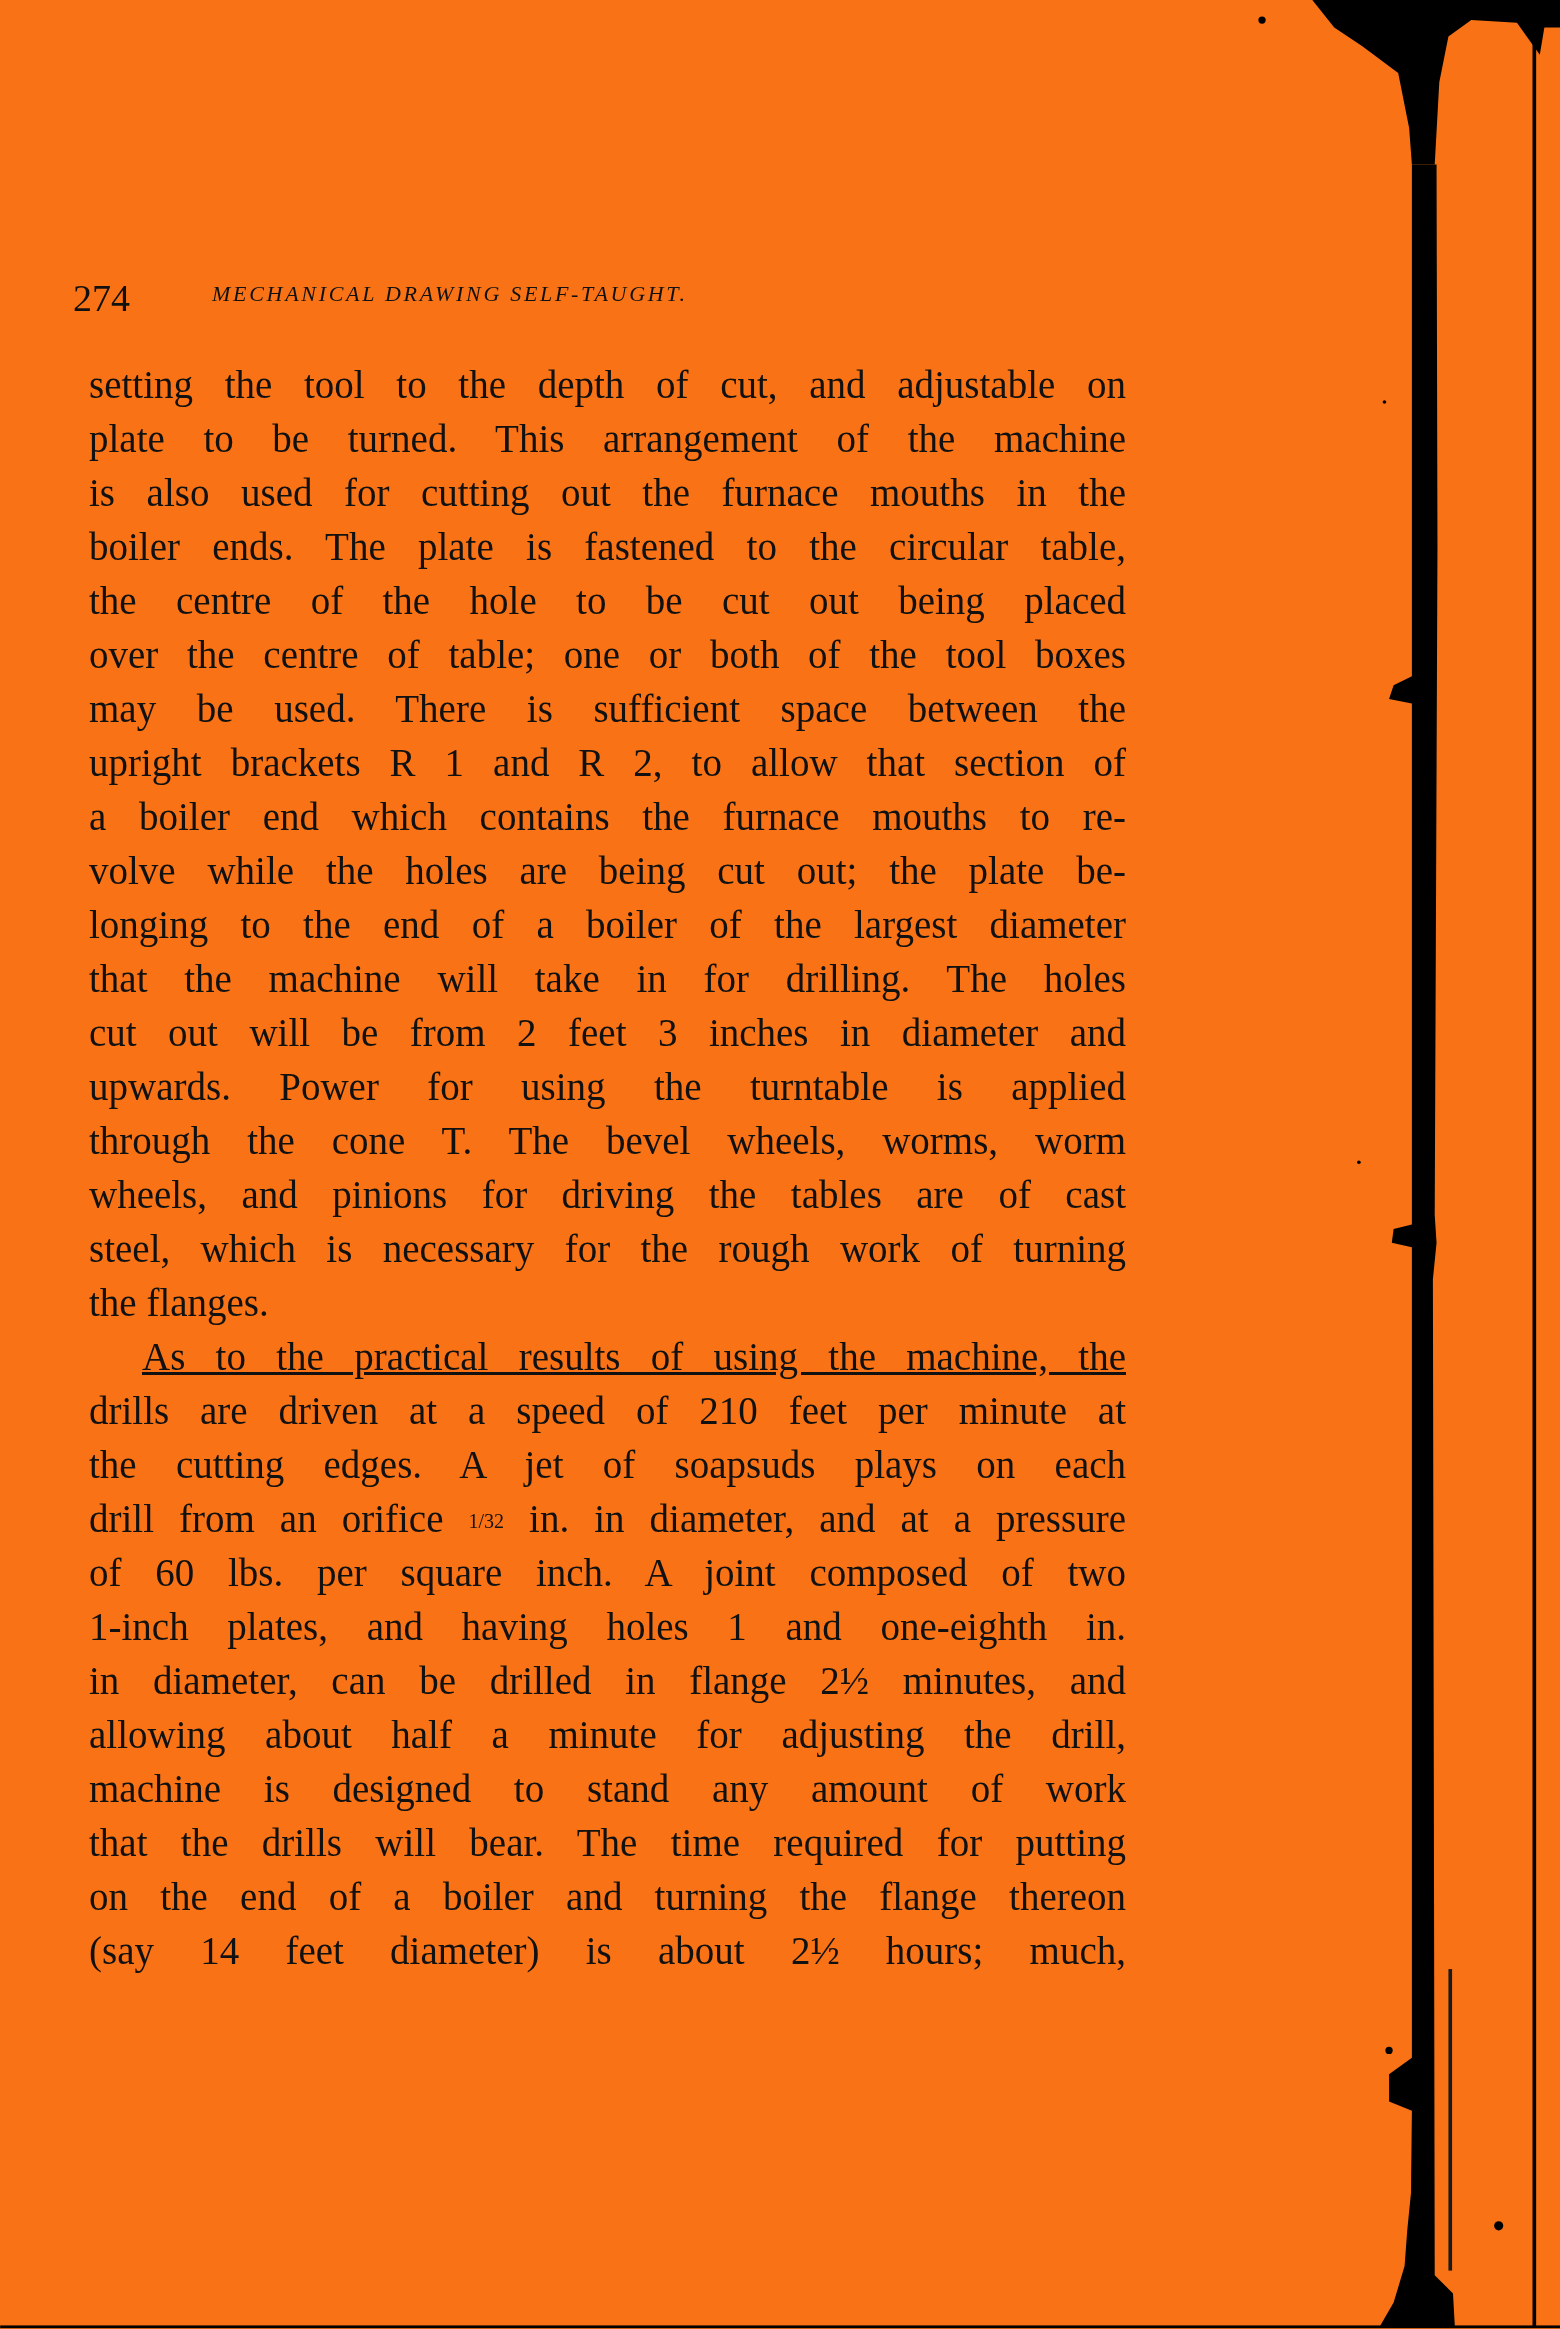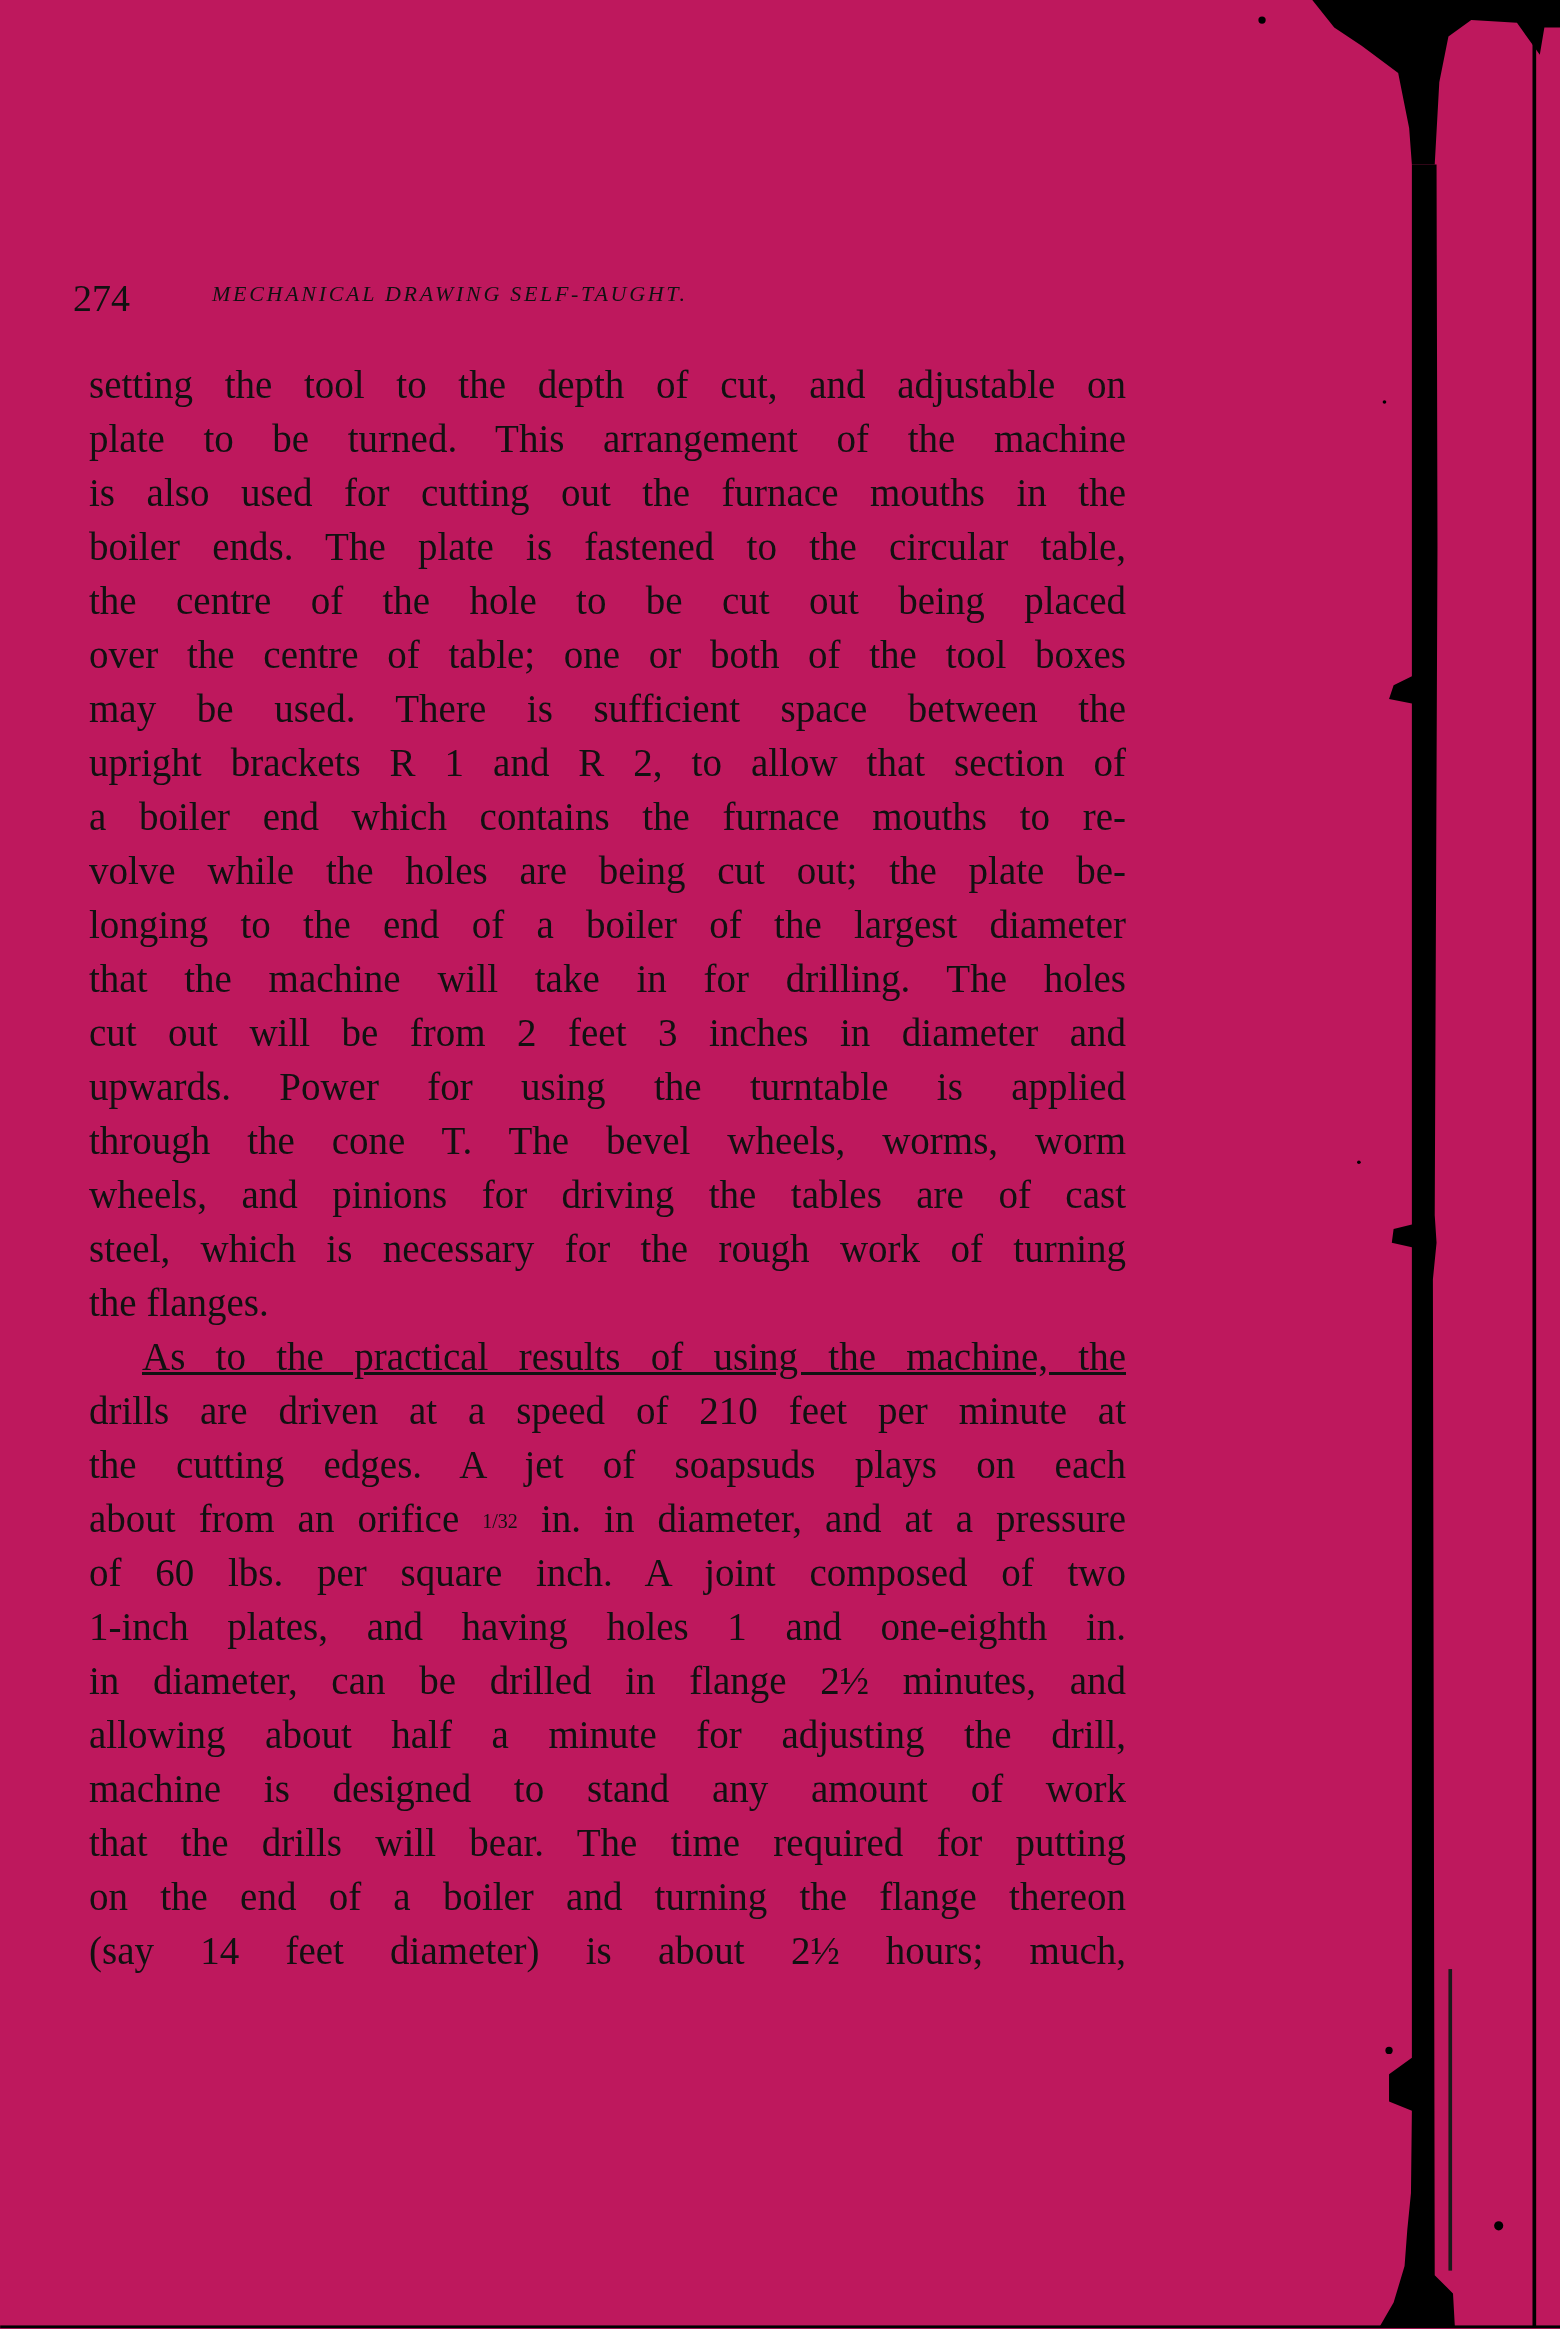--- a/index.html
+++ b/index.html
@@ -1,17 +1,17 @@
 <!DOCTYPE html>
 <html style="font-size:14.6px"><head>
 <meta charset="utf-8">
 <style>
   html, body { margin: 0; padding: 0; background: #ffffff; }
   body { width: 1561px; height: 2330px; position: relative; overflow: hidden; }
-  .page { position: absolute; left: 0; top: 0; width: 1561px; height: 2330px; background: #be185d; }
+  .page { position: absolute; left: 0; top: 0; width: 1561px; height: 2330px; background: #f97316; }
   .running-head { position: absolute; top: 274px; left: 73px; width: 1096px; height: 55px; }
   .page-number { position: absolute; left: 0; top: 1.8px; font-family: "Liberation Serif", serif; font-size: 38px; color: #111; }
   .header-title { position: absolute; left: 139px; top: 7.3px; font-family: "Liberation Serif", serif; font-style: italic; font-size: 22px; letter-spacing: 2.7px; color: #111; }
   .body-text { position: absolute; left: 89px; top: 358px; width: 1037px; }
   .line {
     display: block; height: 54px; line-height: 54px; white-space: nowrap;
     font-family: "Liberation Serif", serif; font-size: 39px; color: #111;
     text-align: justify; text-align-last: justify; overflow: visible;
   }
   .line.last { text-align-last: left; }
@@ -58,21 +58,21 @@
     <span class="line">that the machine will take in for drilling.   The holes</span>
     <span class="line">cut out will be from 2 feet 3 inches in diameter and</span>
     <span class="line">upwards.   Power for using the turntable is applied</span>
     <span class="line">through the cone T.   The bevel wheels, worms, worm</span>
     <span class="line">wheels, and pinions for driving the tables are of cast</span>
     <span class="line">steel, which is necessary for the rough work of turning</span>
     <span class="line last">the flanges.</span>
     <span class="line indent">As to the practical results of using the machine, the</span>
     <span class="line">drills are driven at a speed of 210 feet per minute at</span>
     <span class="line">the cutting edges.   A jet of soapsuds plays on each</span>
-    <span class="line"><span>about from an orifice</span> <span class="frac">1/32</span> <span>in. in diameter, and at a pressure</span></span>
+    <span class="line"><span>drill from an orifice</span> <span class="frac">1/32</span> <span>in. in diameter, and at a pressure</span></span>
     <span class="line">of 60 lbs. per square inch.   A joint composed of two</span>
     <span class="line">1-inch plates, and having holes 1 and one-eighth in.</span>
     <span class="line">in diameter, can be drilled in flange 2½ minutes, and</span>
     <span class="line">allowing about half a minute for adjusting the drill,</span>
     <span class="line">machine is designed to stand any amount of work</span>
     <span class="line">that the drills will bear.   The time required for putting</span>
     <span class="line">on the end of a boiler and turning the flange thereon</span>
     <span class="line">(say 14 feet diameter) is about 2½ hours; much,</span>
   </div>
 </div>

